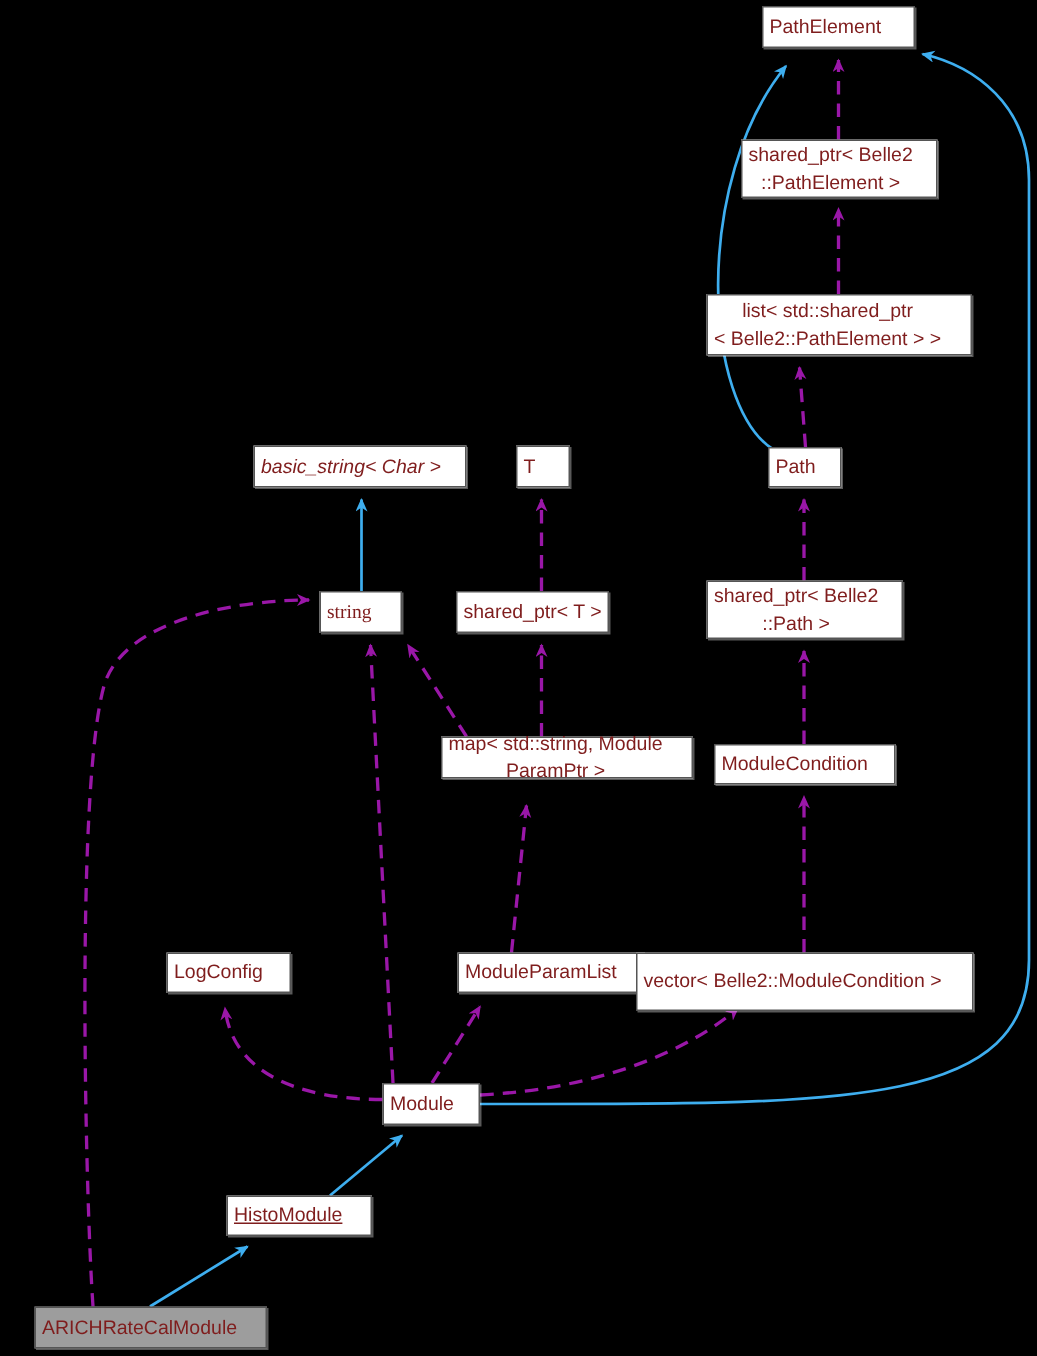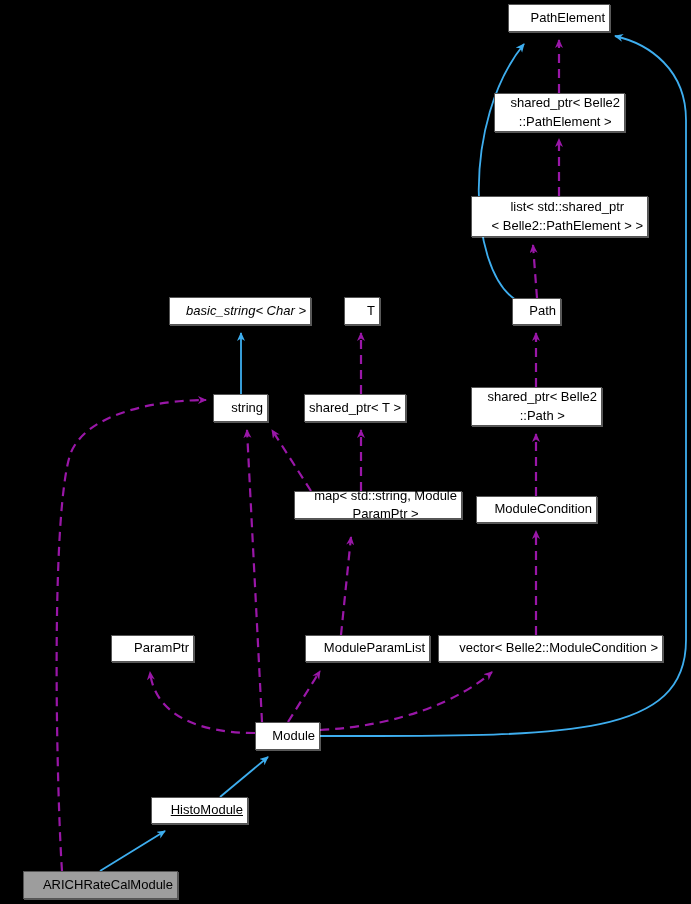--- a/index.html
+++ b/index.html
@@ -9,31 +9,30 @@
     background:#000;
     overflow:hidden;
     font-family:"Liberation Sans","DejaVu Sans",sans-serif;
   }
   #edges{position:absolute;left:0;top:0;width:691px;height:904px;}
   .node{
     position:absolute;
     box-sizing:border-box;
     border:1px solid #555;
     background:#fff;
-    color:#000000;
+    color:#7f1d1d;
     display:flex;
     align-items:center;
-    justify-content:flex-end;
+    justify-content:flex-start;
     text-align:center;
     font-size:13px;
     line-height:1.42;
     white-space:pre;
     box-shadow:1px 1px 0 rgba(255,255,255,0.35);
     z-index:5;
-    padding-left:27px;
   }
   .node.focus{background:#9d9d9d;}
   .node .lbl{display:block;padding:0 4px;}
 </style>
 </head>
 <body>
 
 <div id="canvas">
   <svg id="edges" xmlns="http://www.w3.org/2000/svg" viewBox="0 0 691 904">
     <defs>
@@ -72,24 +71,24 @@
       <div class="node" style="left: 494px; top: 93px; width: 131px; height: 39px;"><span class="lbl">shared_ptr&lt; Belle2
 ::PathElement &gt;</span></div>
       <div class="node" style="left: 471px; top: 196px; width: 177px; height: 41px;"><span class="lbl">list&lt; std::shared_ptr
 &lt; Belle2::PathElement &gt; &gt;</span></div>
       <div class="node" style="left: 512px; top: 298px; width: 49px; height: 27px;"><span class="lbl">Path</span></div>
       <div class="node" style="left: 471px; top: 387px; width: 131px; height: 39px;"><span class="lbl">shared_ptr&lt; Belle2
 ::Path &gt;</span></div>
       <div class="node" style="left: 476px; top: 496px; width: 121px; height: 27px;"><span class="lbl">ModuleCondition</span></div>
       <div class="node" style="left: 169px; top: 297px; width: 142px; height: 28px; font-style: italic;"><span class="lbl">basic_string&lt; Char &gt;</span></div>
       <div class="node" style="left: 344px; top: 297px; width: 36px; height: 28px;"><span class="lbl">T</span></div>
-      <div class="node" style="left: 213px; top: 394px; width: 55px; height: 28px;"><span class="lbl">string</span></div>
+      <div class="node" style="left: 213px; top: 394px; width: 55px; height: 28px; font-family: Liberation Serif, serif;"><span class="lbl">string</span></div>
       <div class="node" style="left: 304px; top: 394px; width: 102px; height: 28px;"><span class="lbl">shared_ptr&lt; T &gt;</span></div>
       <div class="node" style="left: 294px; top: 491px; width: 168px; height: 28px;"><span class="lbl">map&lt; std::string, Module
 ParamPtr &gt;</span></div>
-      <div class="node" style="left: 111px; top: 635px; width: 83px; height: 27px;"><span class="lbl">ParamPtr</span></div>
+      <div class="node" style="left: 111px; top: 635px; width: 83px; height: 27px;"><span class="lbl">LogConfig</span></div>
       <div class="node" style="left: 277px; top: 635px; width: 125px; height: 27px; margin-left: 28px;"><span class="lbl">ModuleParamList</span></div>
-      <div class="node" style="left: 424px; top: 635px; width: 225px; height: 27px; margin-left: 14px;"><span class="lbl">vector&lt; Belle2::ModuleCondition &gt;</span></div>
+      <div class="node" style="left: 424px; top: 635px; width: 225px; height: 39px;"><span class="lbl">vector&lt; Belle2::ModuleCondition &gt;</span></div>
       <div class="node" style="left: 255px; top: 722px; width: 65px; height: 28px;"><span class="lbl">Module</span></div>
       <div class="node" style="left: 151px; top: 797px; width: 97px; height: 27px; text-decoration: underline;"><span class="lbl">HistoModule</span></div>
       <div class="node focus" style="left: 5px; top: 871px; width: 155px; height: 28px; margin-left: 18px;"><span class="lbl">ARICHRateCalModule</span></div>
     </div>
 </div>
 
 </body></html>

